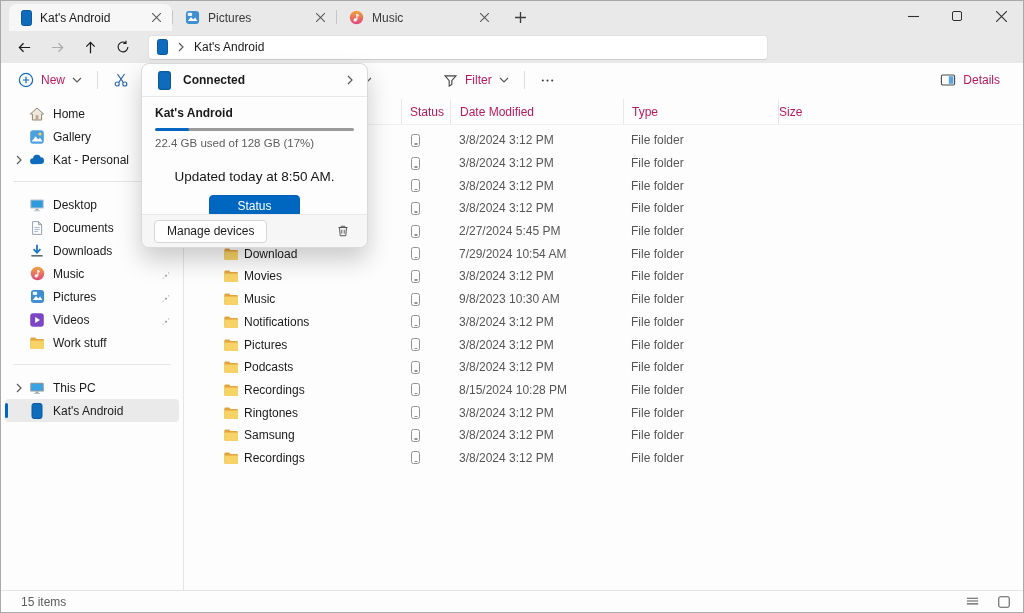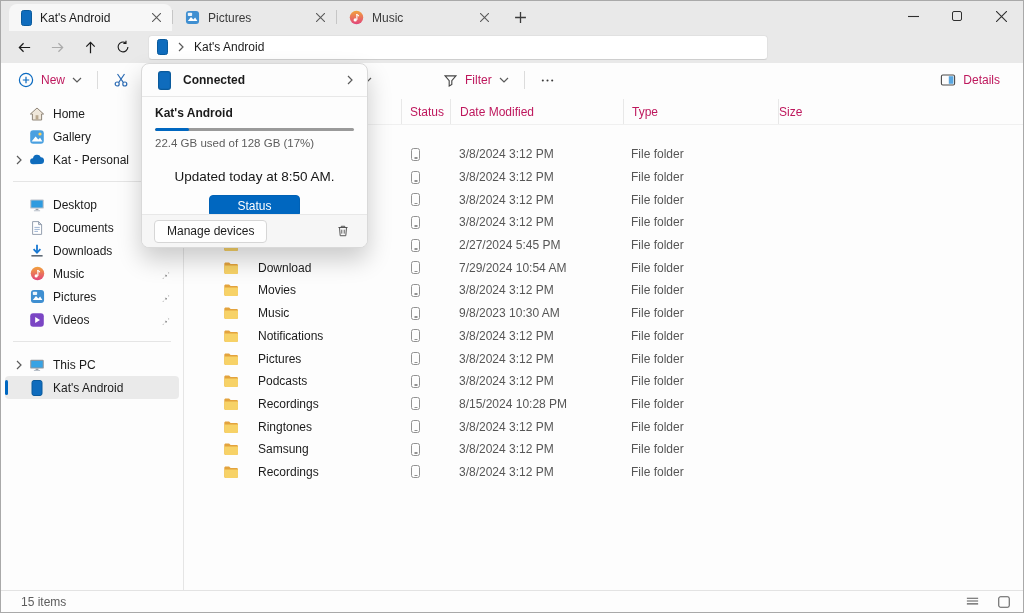--- a/index.html
+++ b/index.html
@@ -51,23 +51,23 @@
   .side-item .s-pin { margin-left:auto; margin-right:8px; }
   .side-item.selected { background:#eaeaea; }
   .side-item.selected::before { content:''; position:absolute; left:0; top:4px; bottom:4px; width:3px; border-radius:2px; background:#0067c0; }
   .side-divider { height:1px; background:#e5e5e5; margin:10px 12px 11px 12px; }
 
   
   .main { position:absolute; left:184px; top:34px; right:0; bottom:0; }
   .lv-header { display:flex; align-items:center; height:26px; margin-top:2px; border-bottom:1px solid #f0f0f0; color:#be185d;justify-content:flex-end; }
   .lv-header .hc { position:relative; height:100%; display:flex; align-items:center; }
   .lv-header .hc + .hc { border-left:1px solid #e8e8e8; }
-  .rows { margin-top:18px; }
+  .rows { margin-top:4px; }
   .row { display:flex; align-items:center; height:22.7px; color:#565656; }
-  .c-name   { flex:0 0 216px; padding-left:38px; display:flex; align-items:center; gap:19px; color:#1b1b1b; overflow:hidden; }
+  .c-name   { flex:0 0 216px; padding-left:38px; display:flex; align-items:center; gap:5px; color:#1b1b1b; overflow:hidden; }
   .c-status { flex:0 0 49px; padding-left:10px; }
   .c-date   { flex:0 0 173px; padding-left:9px; }
   .c-type   { flex:0 0 155px; padding-left:8px; }
   .c-size   { flex:1 1 auto; padding-left:9px; }
   .h-name   { flex:0 0 216px; padding-left:59px; }
   .h-status { flex:0 0 49px; padding-left:8px; }
   .h-date   { flex:0 0 173px; padding-left:9px; }
   .h-type   { flex:0 0 155px; padding-left:8px; }
   .h-size   { flex:1 1 auto; }
   .phone-glyph { width:9px; height:13px; border:1.4px solid #929292; border-radius:2.5px; position:relative; }
@@ -436,20 +436,30 @@
             <path d="M6.2 5 11 8l-4.8 3z" fill="#fff"></path>
           </svg>
         </span>
         <span class="s-label">Videos</span>
         <span class="s-pin" style="display: inline-flex; align-items: center; justify-content: center;">
           <svg width="12" height="12" viewBox="0 0 16 16">
             <path d="M9.2 2.2 13.8 6.8l-1.5.4-2.1 2.1.3 2.5-1.6-1.6-3.6 4.6-.6-.6 4.6-3.6-1.6-1.6 2.5.3 2.1-2.1.4-1.5z" fill="#6b6b6b"></path>
           </svg>
         </span>
       </div>
+      <div class="side-item">
+        <span class="side-chevron"></span>
+        <span class="s-icon" style="display: inline-flex; align-items: center; justify-content: center;">
+          <svg width="16" height="16" viewBox="0 0 16 16">
+            <path d="M1.3 3.9c0-.8.6-1.4 1.4-1.4h3.4l1.5 1.6h6a1.4 1.4 0 0 1 1.4 1.4v7.1a1.4 1.4 0 0 1-1.4 1.4H2.7a1.4 1.4 0 0 1-1.4-1.4z" fill="#e3a33d"></path>
+            <path d="M1.3 5.6h13.7v7a1.4 1.4 0 0 1-1.4 1.4H2.7a1.4 1.4 0 0 1-1.4-1.4z" fill="#f7d267"></path>
+          </svg>
+        </span>
+        <span class="s-label">Work stuff</span>
+      </div>
       <div class="side-divider"></div>
       <div class="side-item">
         <span class="side-chevron" style="display: inline-flex; align-items: center; justify-content: center;">
           <svg width="10" height="10" viewBox="0 0 10 10">
             <path d="M3 1l4 4-4 4" stroke="#5a5a5a" stroke-width="1.2" fill="none"></path>
           </svg>
         </span>
         <span class="s-icon" style="display: inline-flex; align-items: center; justify-content: center;">
           <svg width="16" height="16" viewBox="0 0 16 16">
             <rect x="1.2" y="2.8" width="13.6" height="8.8" rx="1.2" fill="#8f969e"></rect>

